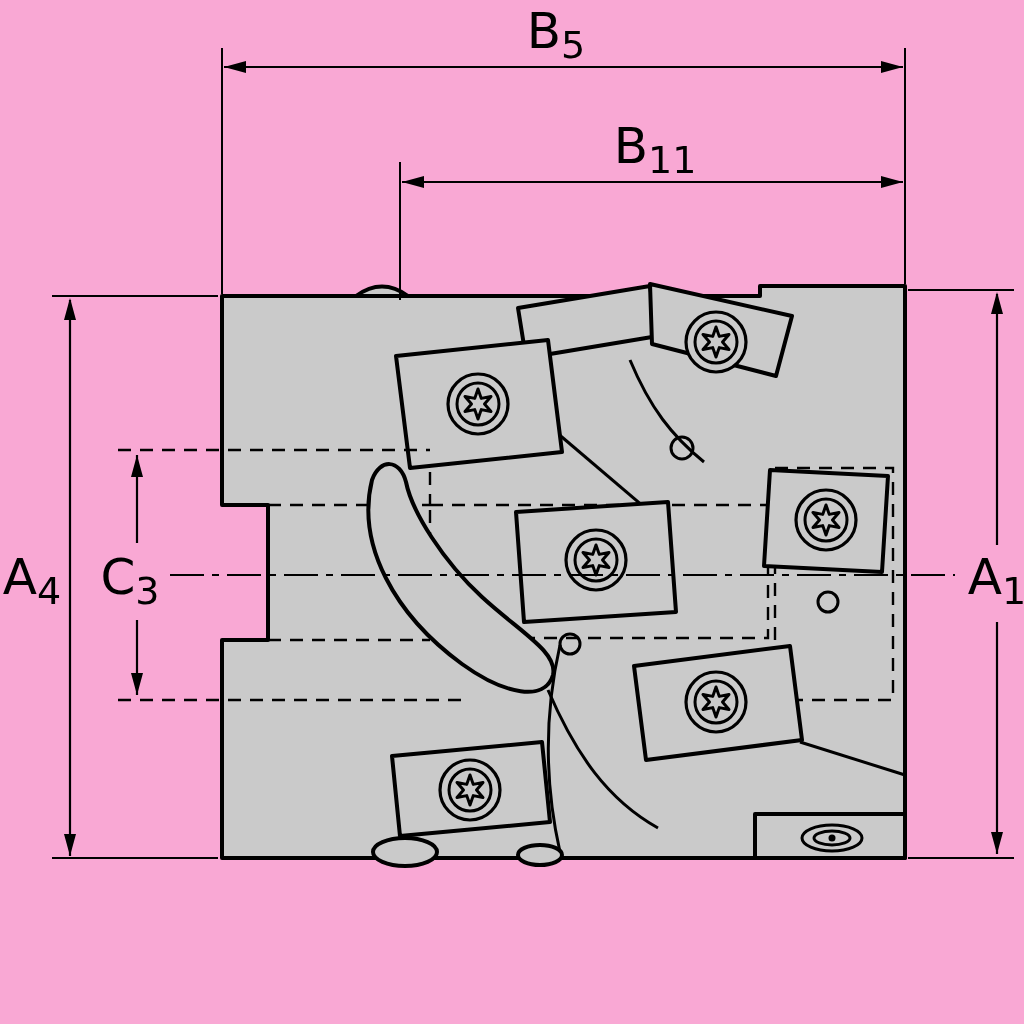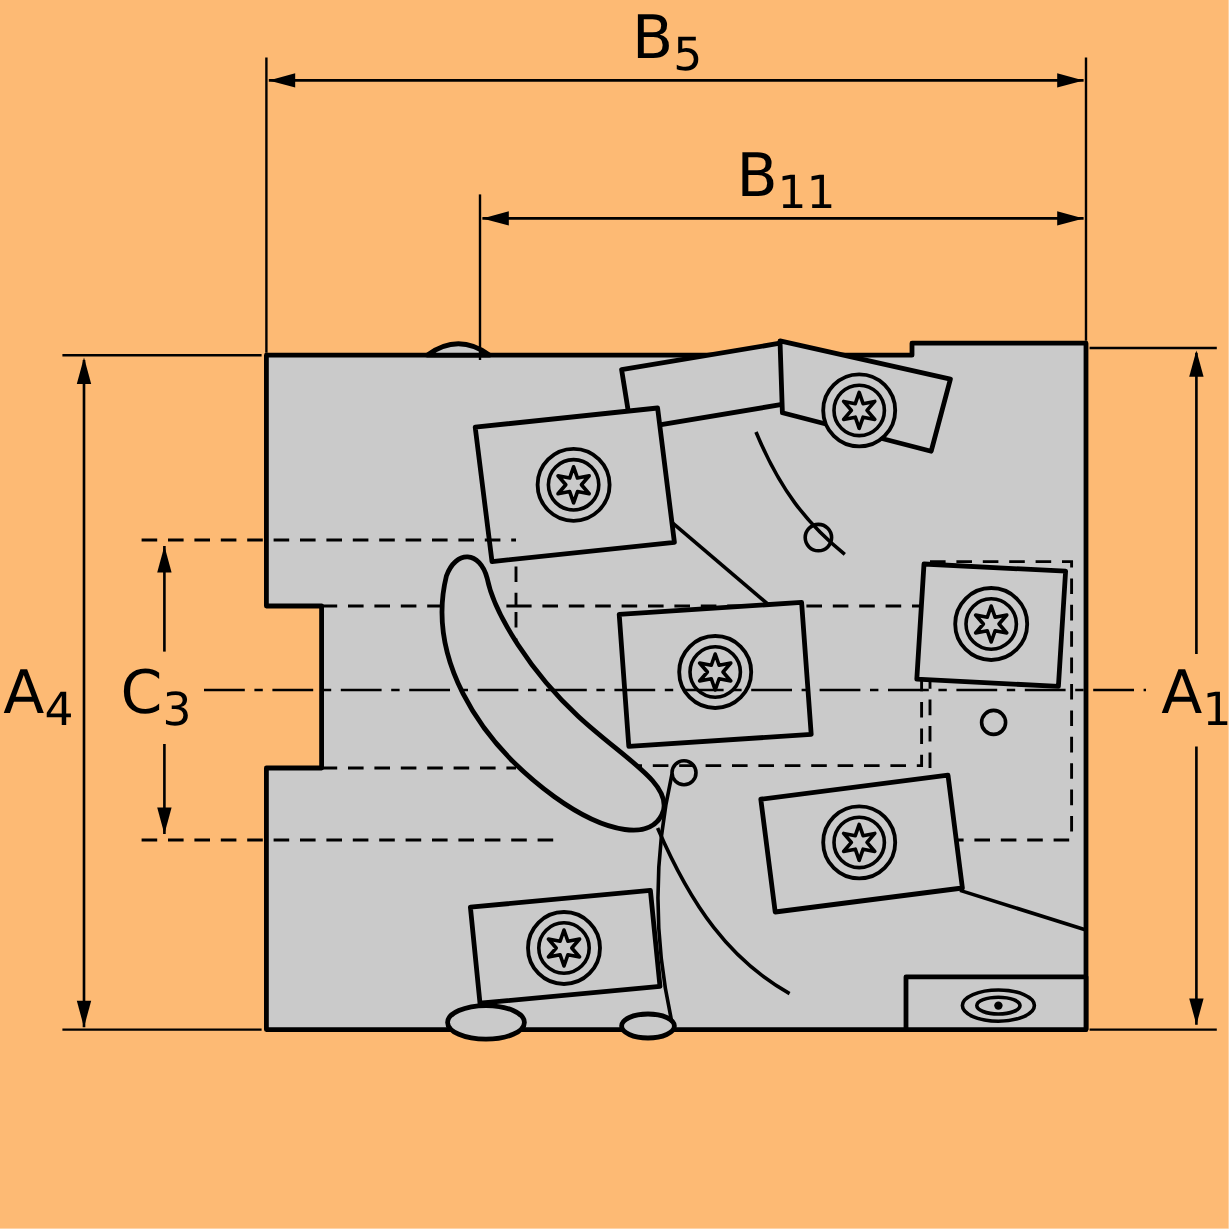--- a/index.html
+++ b/index.html
@@ -7,21 +7,21 @@
     padding: 0;
     background: #ffffff;
     width: 1024px;
     height: 1024px;
     overflow: hidden;
   }
   .canvas {
     position: relative;
     width: 1024px;
     height: 1024px;
-    background: #fdba74;
+    background: #f9a8d4;
   }
   svg { display: block; }
   .dim-label {
     font-family: "DejaVu Sans", "Liberation Sans", sans-serif;
     fill: #000000;
   }
   .outline      { stroke: #000000; stroke-width: 4;   stroke-linejoin: round; }
   .thin-outline { stroke: #000000; stroke-width: 3;   stroke-linejoin: round; fill: none; }
   .dimline      { stroke: #000000; stroke-width: 2.2; }
   .extline      { stroke: #000000; stroke-width: 2;   }

